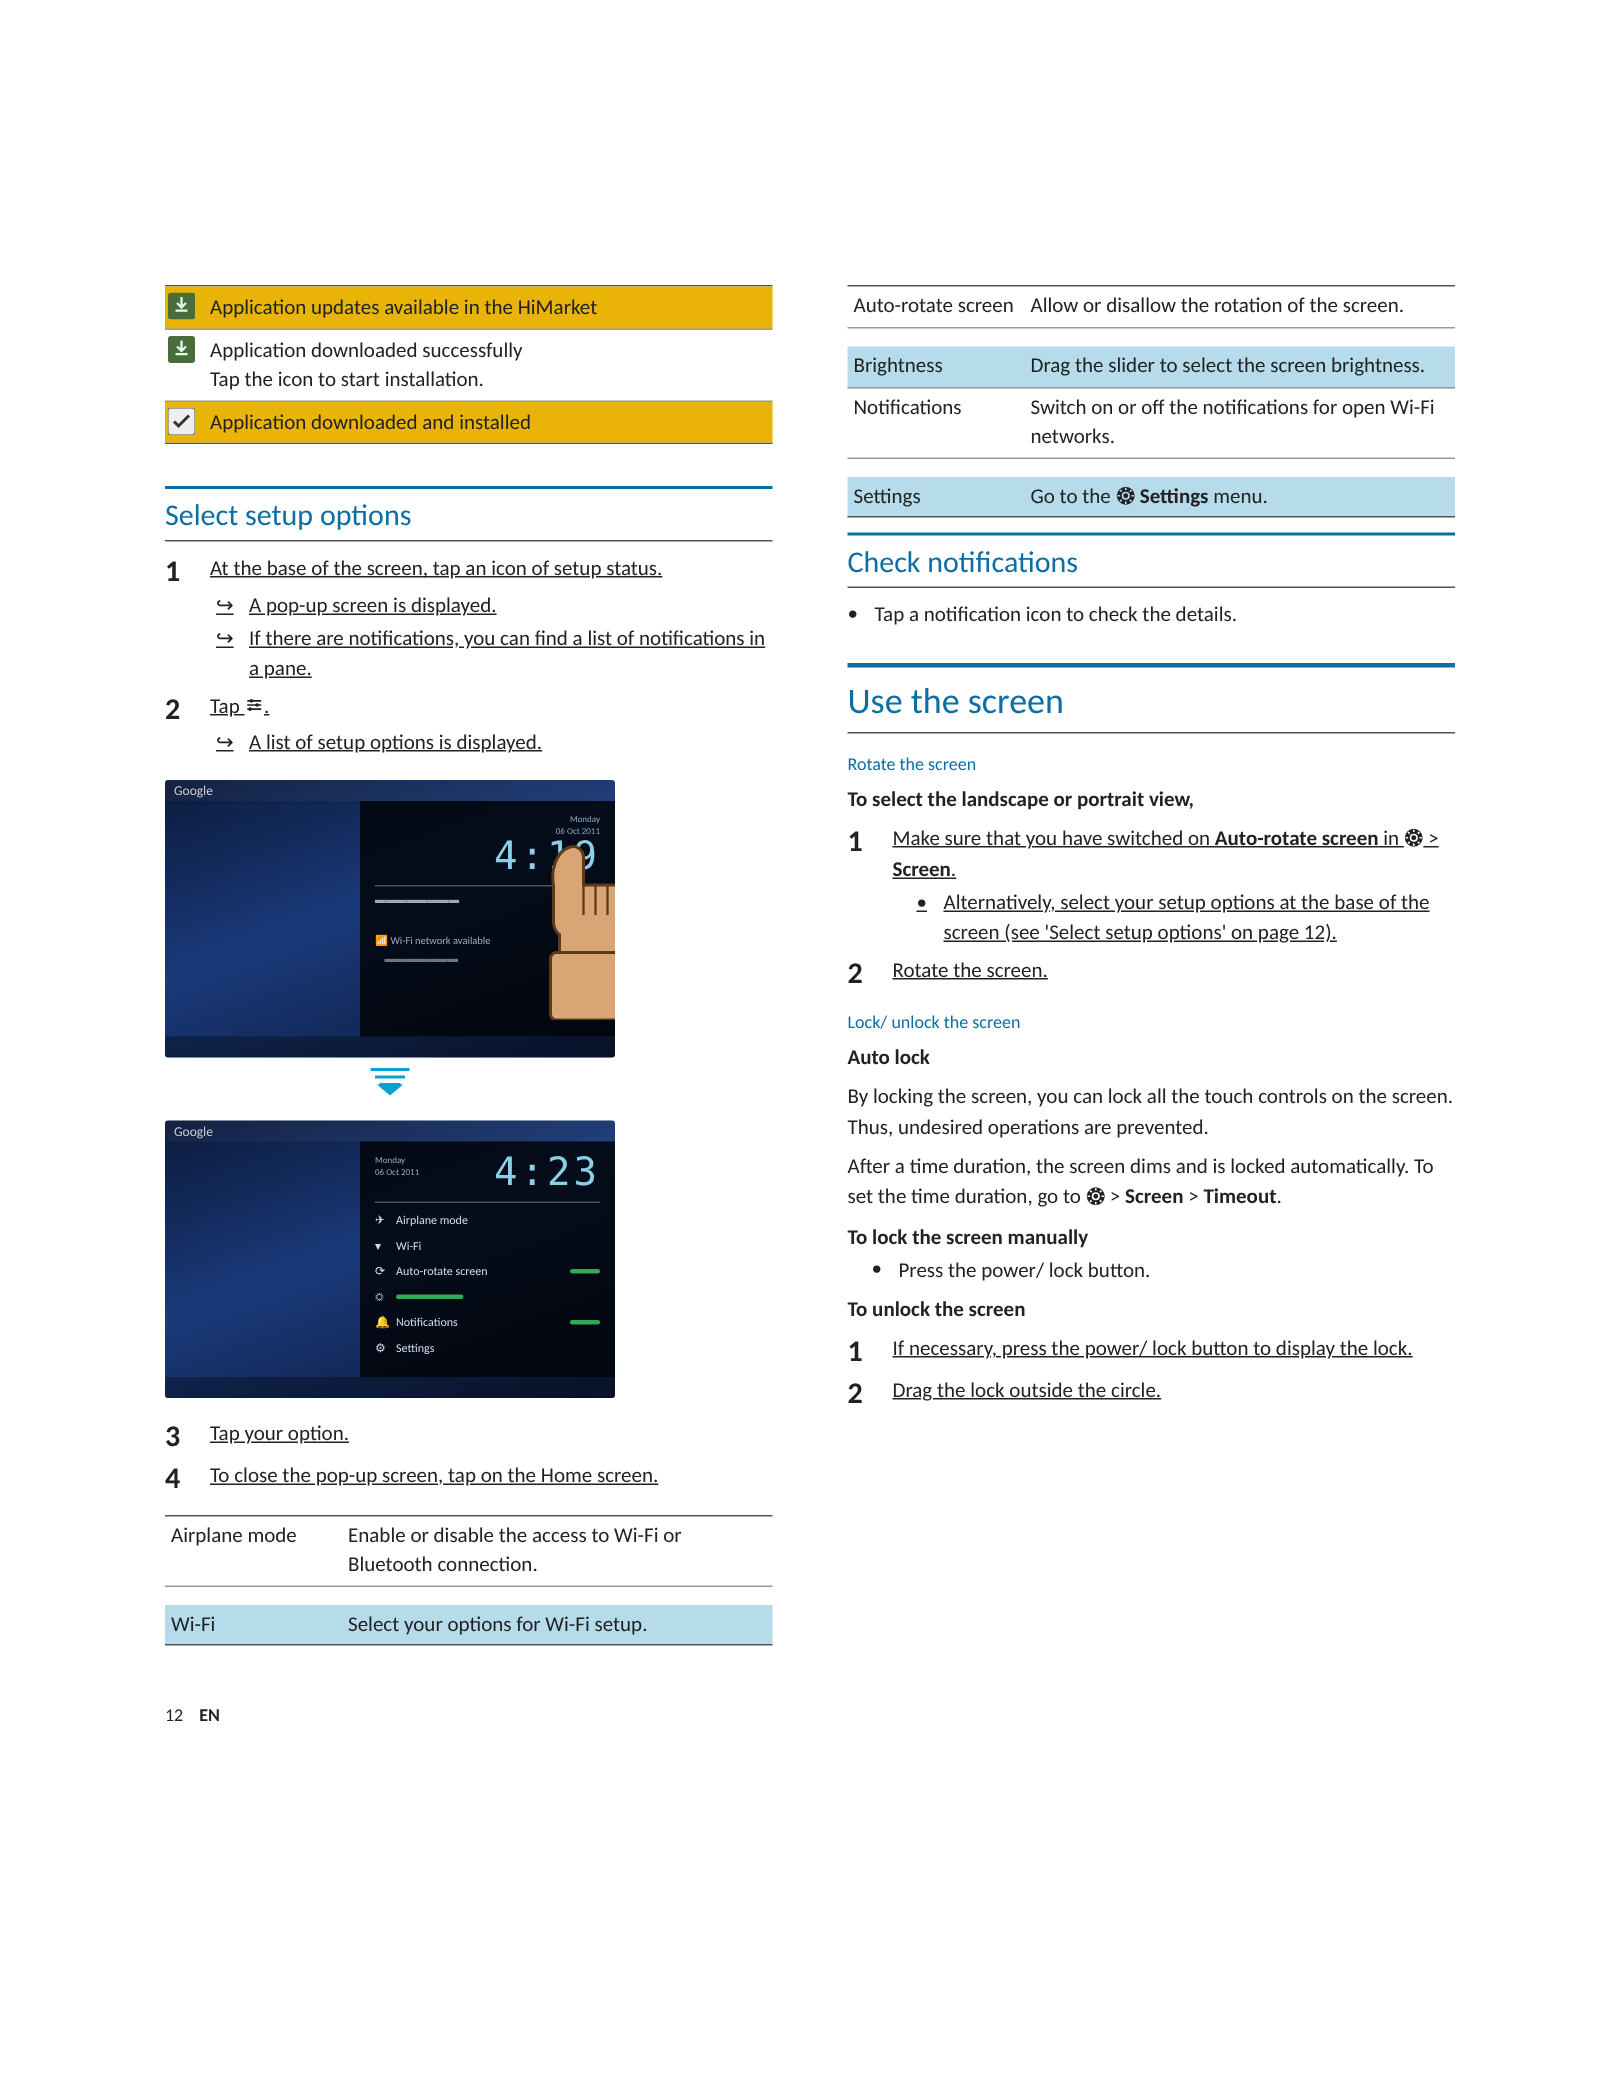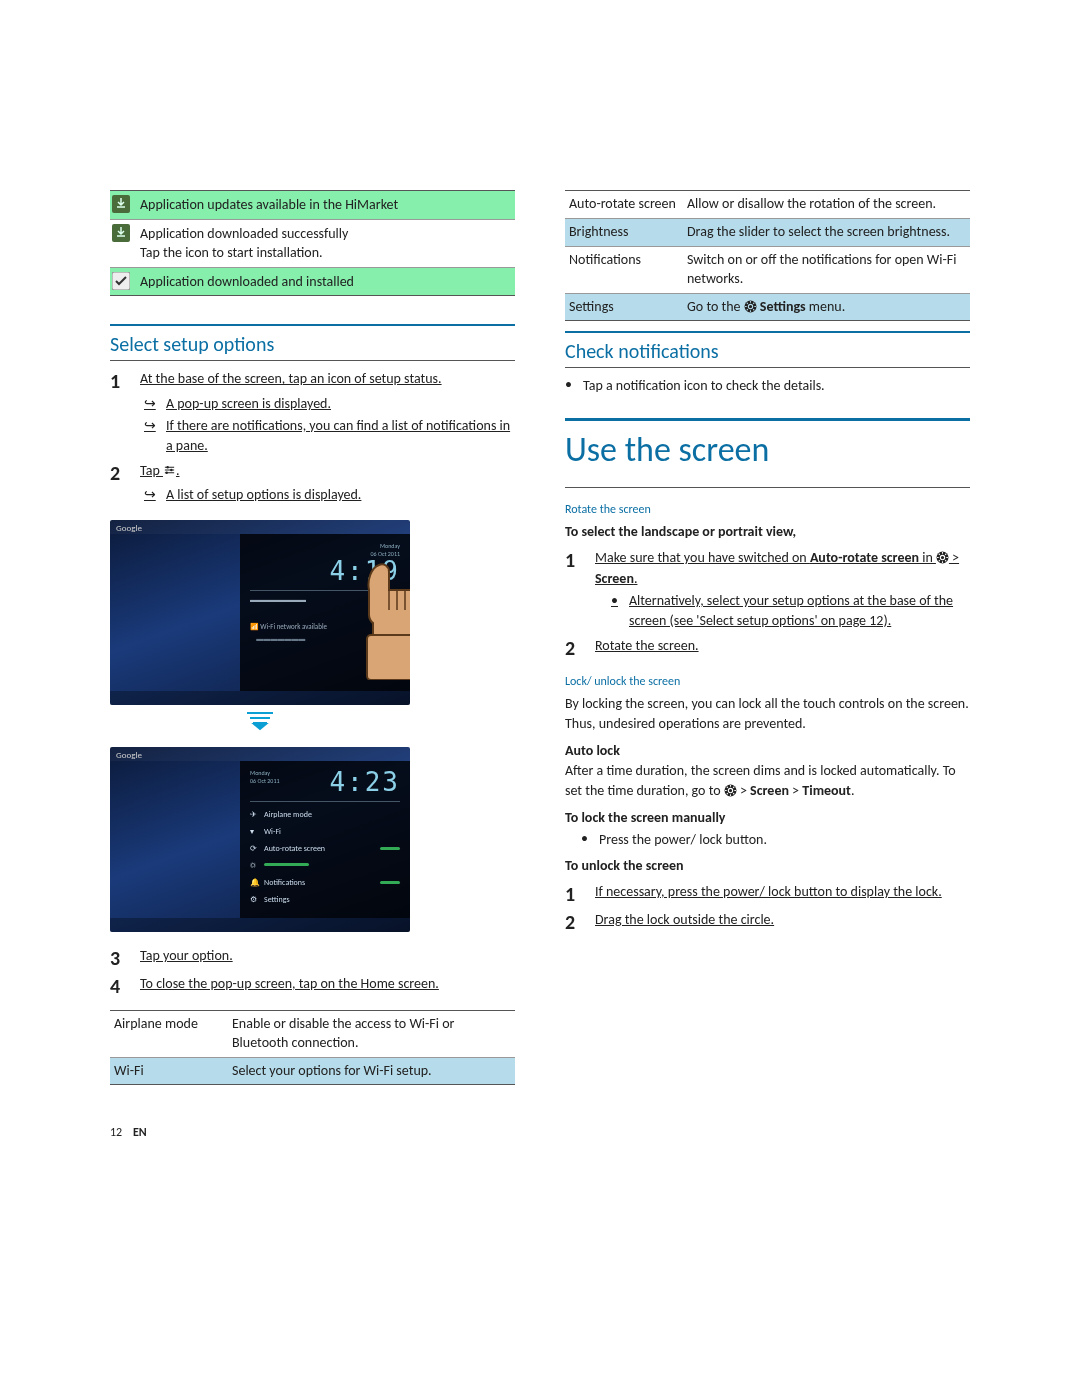--- a/index.html
+++ b/index.html
@@ -30,21 +30,21 @@
     border-bottom: 1px solid #555;
     margin-bottom: 28px;
   }
   .icon-row {
     display: flex;
     align-items: flex-start;
     padding: 4px 2px;
     border-bottom: 1px solid #999;
   }
   .icon-row:last-child { border-bottom: none; }
-  .icon-row.alt { background: #86efac; }
+  .icon-row.alt { background: #eab308; }
   .icon-cell {
     width: 28px;
     flex-shrink: 0;
     line-height: 1.3;
   }
   .icon-cell svg { display: block; }
   .icon-txt {
     flex: 1;
     line-height: 1.4;
   }
@@ -54,27 +54,27 @@
     font-size: 20px;
     font-weight: 400;
     margin: 10px 0 8px 0;
     border-top: 2px solid #0b6fa4;
     padding-top: 6px;
     border-bottom: 1px solid #555;
     padding-bottom: 4px;
   }
   .h1 {
     color: #0b6fa4;
-    font-size: 34px;
+    font-size: 24px;
     font-weight: 400;
     margin: 22px 0 8px 0;
     border-top: 3px solid #0b6fa4;
     padding-top: 8px;
     border-bottom: 1px solid #555;
-    padding-bottom: 17px;
+    padding-bottom: 6px;
   }
   .h3 {
     color: #0b6fa4;
     font-size: 12px;
     font-weight: 400;
     margin: 14px 0 6px 0;
   }
   .bold { font-weight: 600; }
   
   .steps { margin: 6px 0 12px 0; }
@@ -166,21 +166,21 @@
   .opt-table {
     border-top: 1px solid #555;
     border-bottom: 1px solid #555;
     margin: 10px 0;
   }
   .opt-row2 {
     display: flex;
     border-bottom: 1px solid #999;
   }
   .opt-row2:last-child { border-bottom: none; }
-  .opt-row2.alt { background: #b6dbea; }
+  .opt-row2.alt { background: #b6dbea; margin-top: 12px; }
   .opt-key {
     width: 110px;
     flex-shrink: 0;
     padding: 4px 4px;
     line-height: 1.35;
   }
   .opt-val {
     flex: 1;
     padding: 4px 4px;
     line-height: 1.35;
@@ -460,22 +460,22 @@
             </div>
           </div>
         </div>
         <div class="step">
           <div class="step-num">2</div>
           <div class="step-body">Rotate the screen.</div>
         </div>
       </div>
 
       <div class="h3">Lock/ unlock the screen</div>
+      <p class="body" style="margin-bottom:0"><span class="bold">Auto lock</span></p>
       <p class="body">By locking the screen, you can lock all the touch controls on the screen. Thus, undesired operations are prevented.</p>
-      <p class="body" style="margin-bottom:0"><span class="bold">Auto lock</span></p>
       <p class="body" style="margin-top:0">
         <span>After a time duration, the screen dims and is locked automatically. To set the time duration, go to </span>
         <span class="gear-inline">
           <svg width="13" height="13" viewBox="0 0 24 24">
               <circle cx="12" cy="12" r="11" fill="#222"></circle>
               <circle cx="12" cy="12" r="4" fill="none" stroke="#fff" stroke-width="2"></circle>
               <g stroke="#fff" stroke-width="2">
                 <line x1="12" y1="2" x2="12" y2="5"></line>
                 <line x1="12" y1="19" x2="12" y2="22"></line>
                 <line x1="2" y1="12" x2="5" y2="12"></line>

